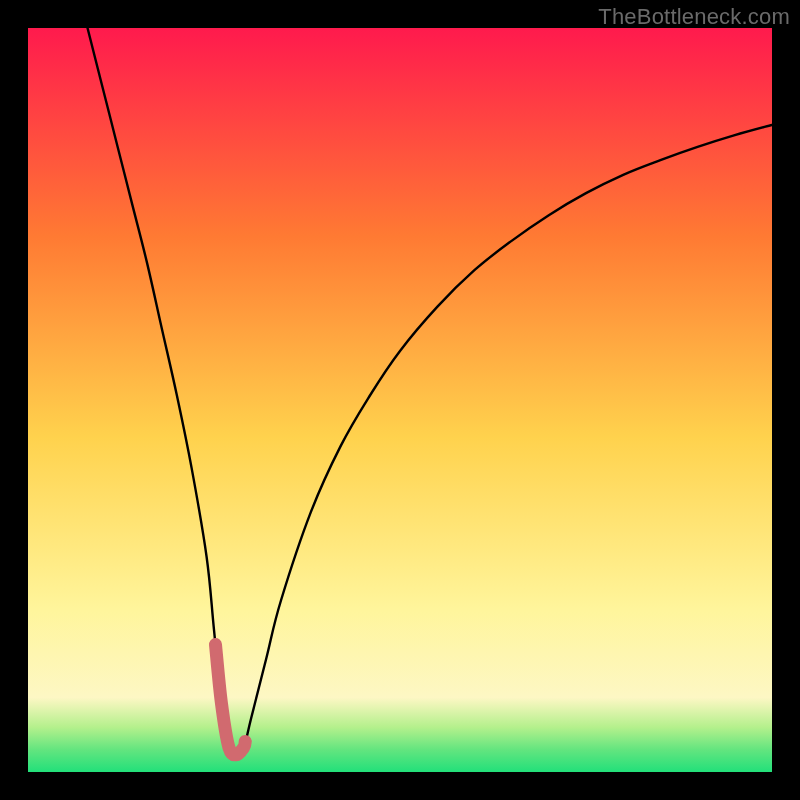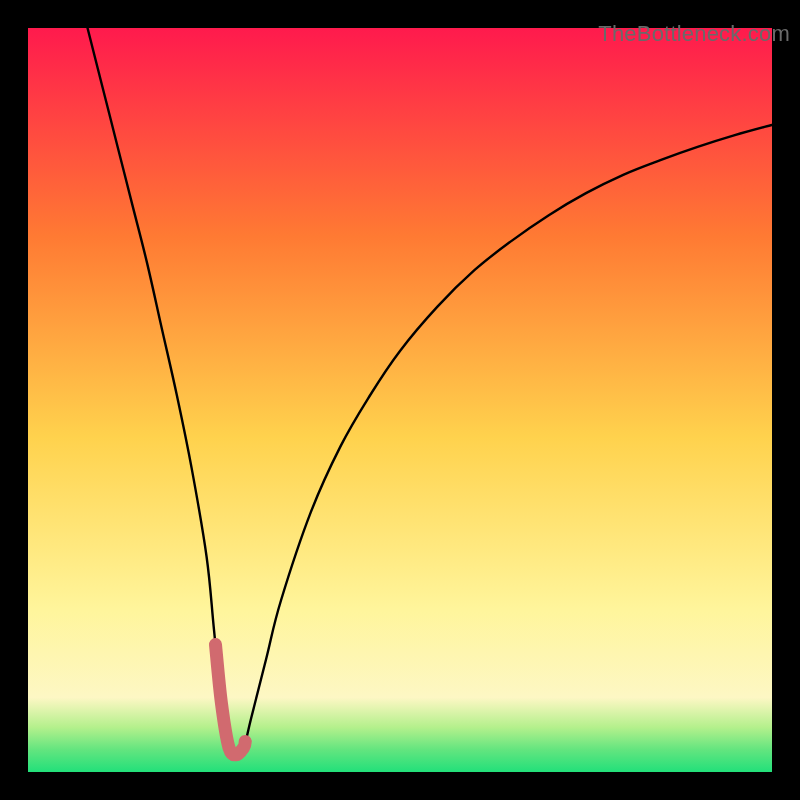--- a/index.html
+++ b/index.html
@@ -12,21 +12,20 @@
   }
   .watermark {
     position: absolute;
     top: 4px;
     right: 10px;
     font-family: Arial, Helvetica, sans-serif;
     font-size: 22px;
     color: #6a6a6a;
     letter-spacing: 0.2px;
     z-index: 50;
-    margin-top: 17px;
   }
   .plot-outer {
     position: absolute;
     left: 28px;
     top: 28px;
     width: 744px;
     height: 744px;
     background: #000;
   }
   svg.plot {

